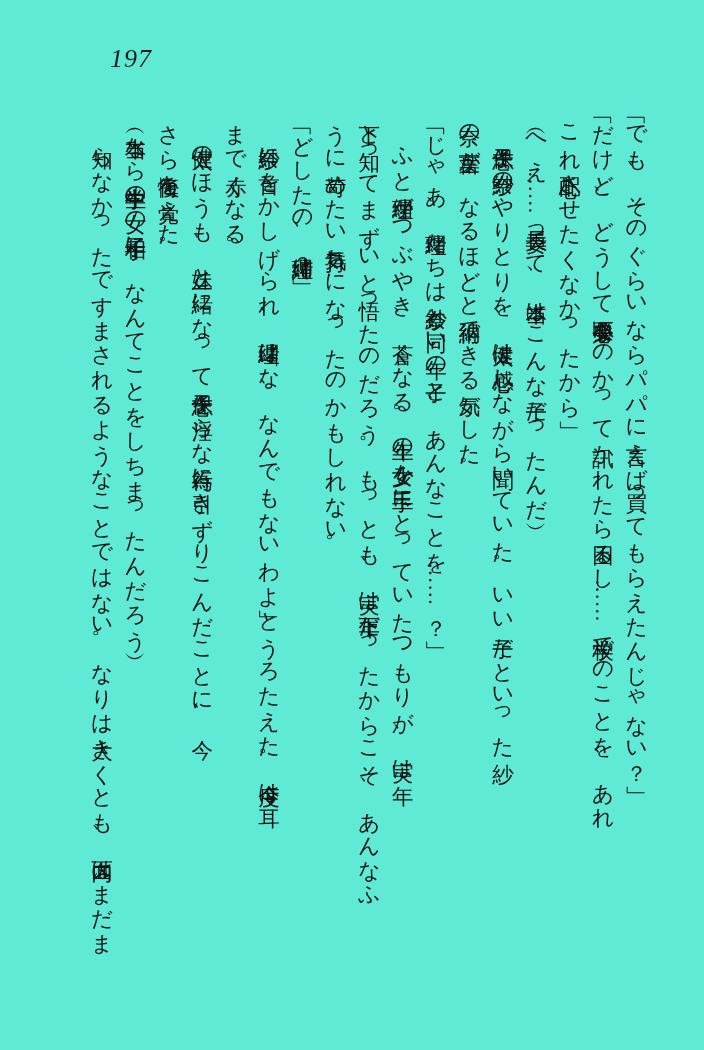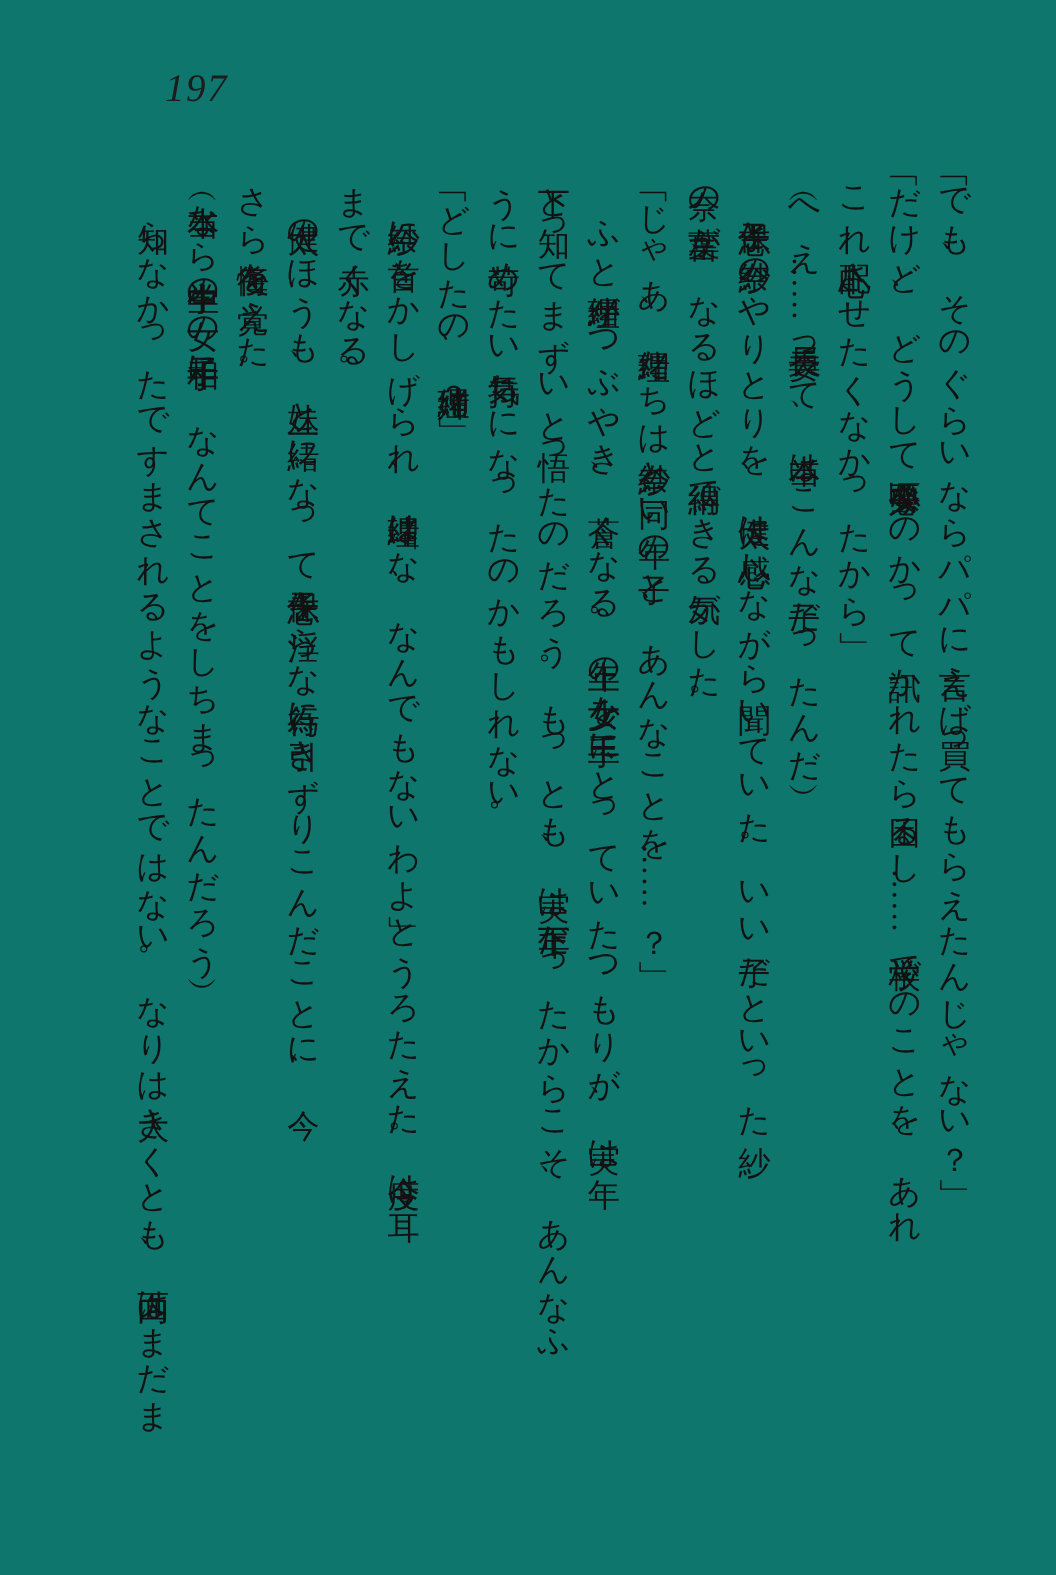--- a/index.html
+++ b/index.html
@@ -7,21 +7,21 @@
     margin: 0;
     padding: 0;
     width: 704px;
     height: 1050px;
     background: #f4f4f2;
   }
   .book-page {
     position: relative;
     width: 704px;
     height: 1050px;
-    background: #0f766e;
+    background: #5eead4;
     overflow: hidden;
     font-family: "Liberation Serif", "DejaVu Serif", serif;
   }
   .page-number {
     position: absolute;
     top: 44px;
     left: 110px;
     font-size: 26px;
     font-style: italic;
     letter-spacing: 1px;

